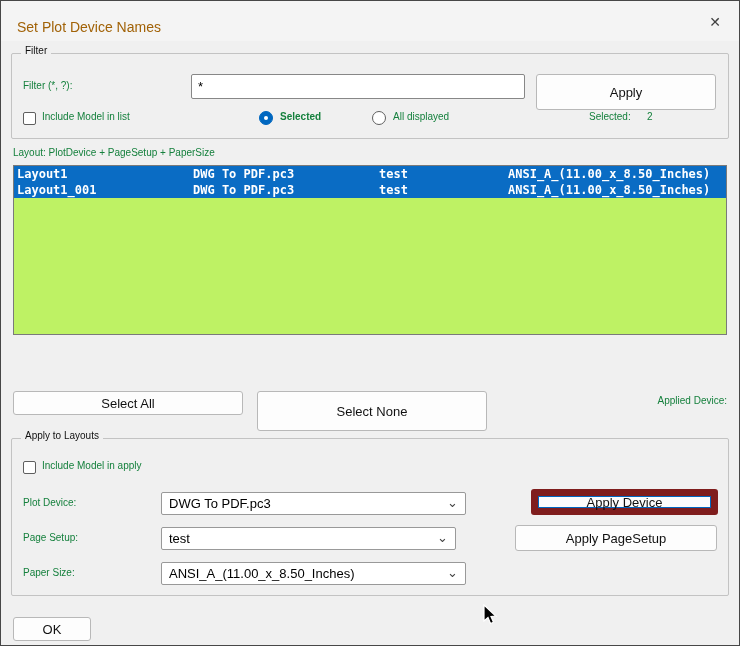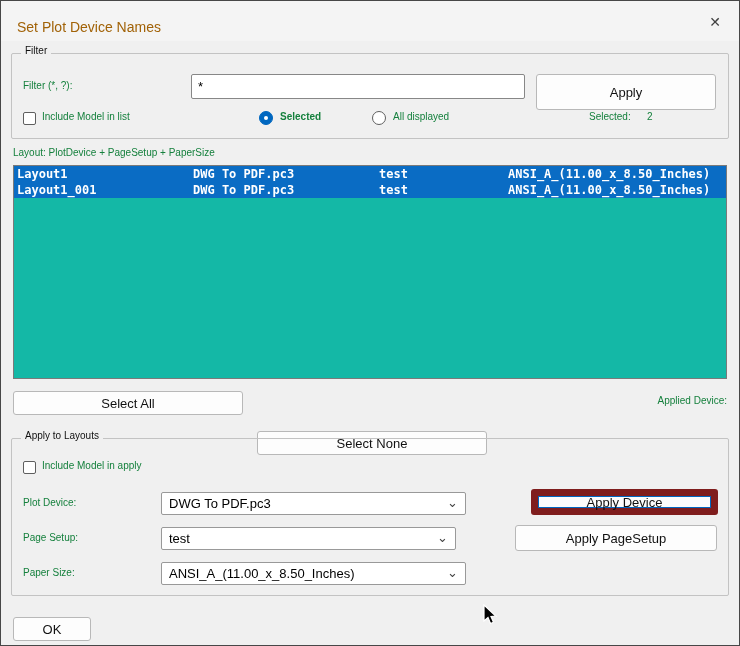--- a/index.html
+++ b/index.html
@@ -37,22 +37,22 @@
     border:1px solid #5f5f5f; border-radius:2px;
   }
   .radio { position:absolute; width:14px; height:14px; border-radius:50%; background:#fff; border:1px solid #5f5f5f; }
   .radio.checked { background:#0067c0; border:1px solid #0067c0; }
   .radio.checked::after {
     content:""; position:absolute; left:4px; top:4px; width:4px; height:4px;
     border-radius:50%; background:#fff;
   }
   
   .listbox {
-    position:absolute; left:12px; top:164px; width:714px; height:214px;
-    background:#14b8a6; border:1px solid #7a7a7a; overflow:hidden;
+    position:absolute; left:12px; top:164px; width:714px; height:170px;
+    background:#bef264; border:1px solid #7a7a7a; overflow:hidden;
   }
   .lrow {
     display:grid; grid-template-columns:176px 186px 129px 1fr;
     height:16px; line-height:16px; padding-left:3px;
     font-family:"DejaVu Sans Mono", monospace; font-size:12px; font-weight:bold;
     white-space:nowrap; overflow:hidden;
   }
   .lrow.selected { background:#0a6cc4; color:#fff; }
   
   .combo {
@@ -107,21 +107,21 @@
     </div>
     <div class="lrow selected">
       <span>Layout1_001</span>
       <span>DWG To PDF.pc3</span>
       <span>test</span>
       <span>ANSI_A_(11.00_x_8.50_Inches)</span>
     </div>
   </div>
 
   <button class="btn" style="left:12px; top:390px; width:230px; height:24px;">Select All</button>
-  <button class="btn" style="left:256px; top:390px; width:230px; height:24px;margin-top:40px;">Select None</button>
+  <button class="btn" style="left:256px; top:390px; width:230px; height:40px;">Select None</button>
   <div class="label" style="left:560px; top:394px; width:166px; text-align:right;">Applied Device:</div>
 
   <div class="groupbox" style="left:10px; top:437px; width:718px; height:158px;"></div>
   <div class="grouplabel" style="left:20px; top:429px;">Apply to Layouts</div>
 
   <span class="checkbox" style="left:22px; top:460px;"></span>
   <div class="label" style="left:41px; top:459px;">Include Model in apply</div>
 
   <div class="label" style="left:22px; top:496px;">Plot Device:</div>
   <div class="combo" style="left:160px; top:491px; width:305px; height:23px;">

